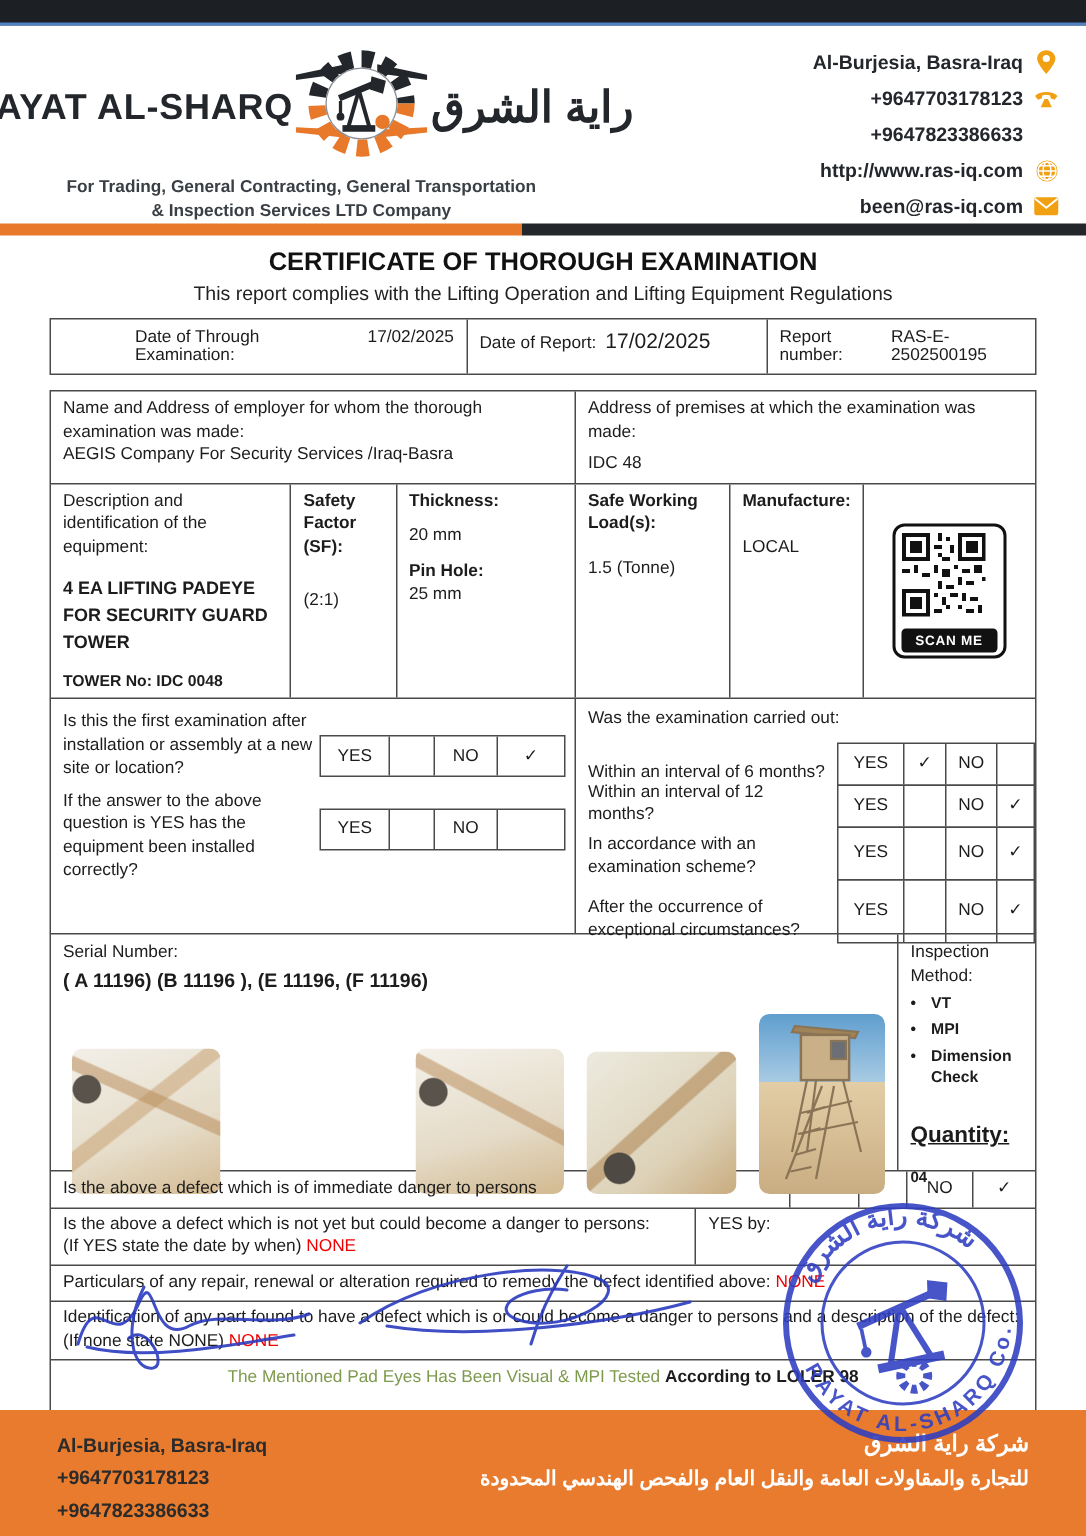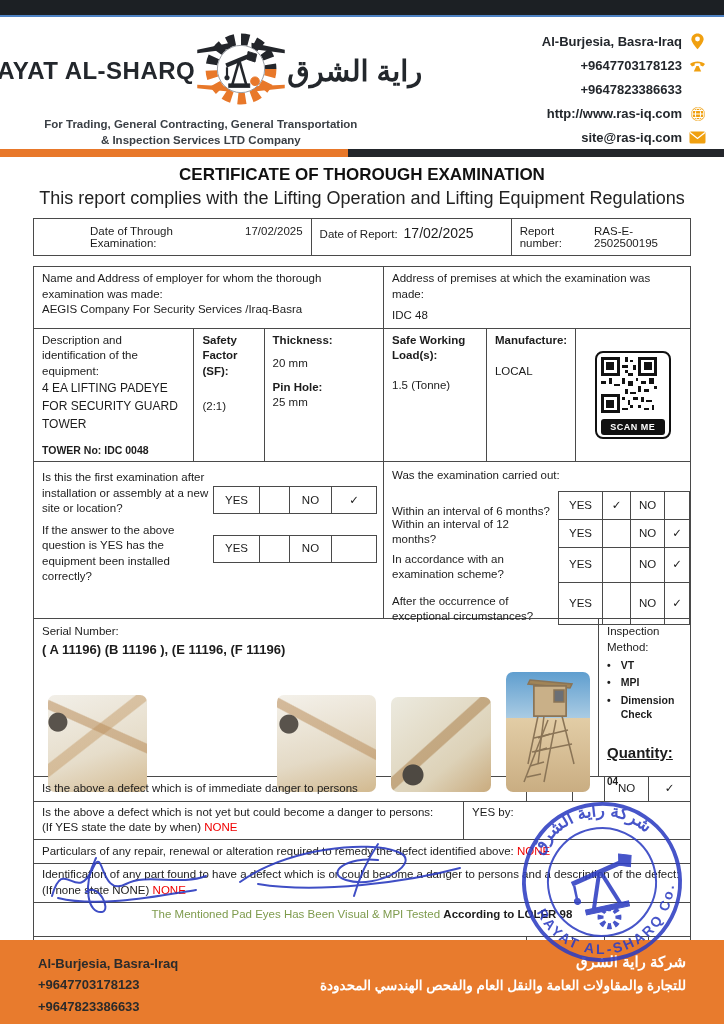--- a/index.html
+++ b/index.html
@@ -25,21 +25,21 @@
   .cicon svg { display:block; }
   .icon-spacer { width:17px; height:17px; }
 
   
   .divider { display:flex; height:8px; }
   .d-orange { width:48%; background:#e8782a; }
   .d-dark { flex:1; background:#23262b; }
 
   
   .title { text-align:center; font-size:17px; font-weight:bold; color:#111; margin-top:8px; }
-  .subtitle { text-align:center; font-size:18px; color:#222; margin-top:3px; }
+  .subtitle { text-align:center; font-size:13px; color:#222; margin-top:3px; }
 
   
   .meta-table { display:flex; margin:9px 33px 10px; border:1px solid #4a4a4a; font-size:11.5px; }
   .meta-cell { padding:6px 8px; border-right:1px solid #4a4a4a; display:flex; align-items:baseline; gap:6px; }
   .meta-cell:last-child { border-right:none; }
   .mc1 { width:35%; box-sizing:border-box;margin-left:48px; }
   .mc2 { width:30.5%; box-sizing:border-box; }
   .mc3 { flex:1; }
   .meta-big { font-size:14px; }
 
@@ -55,21 +55,21 @@
   
   .rowA { min-height:46px; }
   .rowA .cA1 { width:53.2%; }
   .rowA .cA2 { flex:1; }
   .gap6 { height:6px; }
 
   
   .rowB { min-height:90px; }
   .cB1 { width:24.3%; } .cB2 { width:10.7%; } .cB3 { width:18.2%; }
   .cB4 { width:15.7%; } .cB5 { width:13.5%; } .cB6 { flex:1; display:flex; align-items:center; justify-content:center; }
-  .eq-name { font-weight:normal; font-size:12px; line-height:1.5; }
+  .eq-name { font-weight:bold; font-size:12px; margin-top:10px; line-height:1.5; }
   .eq-tower { font-weight:bold; font-size:10.5px; margin-top:10px; }
   .qr-wrap { border:2px solid #111; border-radius:8px; padding:4px 4px 2px; background:#fff; width:64px; }
   .qr-label { background:#111; color:#fff; font-size:9px; font-weight:bold; text-align:center;
     border-radius:3px; padding:2px 0; margin-top:2px; letter-spacing:.5px; }
 
   
   .rowC { height:157px; }
   .cC1 { width:53.2%; padding:8px 6px 4px 8px; }
   .cC2 { flex:1; padding:6px 0 0 8px; }
   .qblock { display:flex; }
@@ -237,21 +237,21 @@
                 <circle cx="8" cy="8" r="6"></circle>
                 <ellipse cx="8" cy="8" rx="2.6" ry="6"></ellipse>
                 <line x1="2" y1="8" x2="14" y2="8"></line>
                 <line x1="2.8" y1="4.5" x2="13.2" y2="4.5"></line>
                 <line x1="2.8" y1="11.5" x2="13.2" y2="11.5"></line>
               </g>
             </svg>
         </span>
       </div>
       <div class="contact-row">
-        <span>site@ras-iq.com</span>
+        <span>been@ras-iq.com</span>
         <span class="cicon">
           <svg width="17" height="13" viewBox="0 0 17 13">
               <rect x="0.5" y="0.5" width="16" height="12" rx="1.5" fill="#f0a010"></rect>
               <path d="M1 1.5 L8.5 7.5 L16 1.5" stroke="#fff" stroke-width="1.3" fill="none"></path>
             </svg>
         </span>
       </div>
     </div>
   </div>
 

